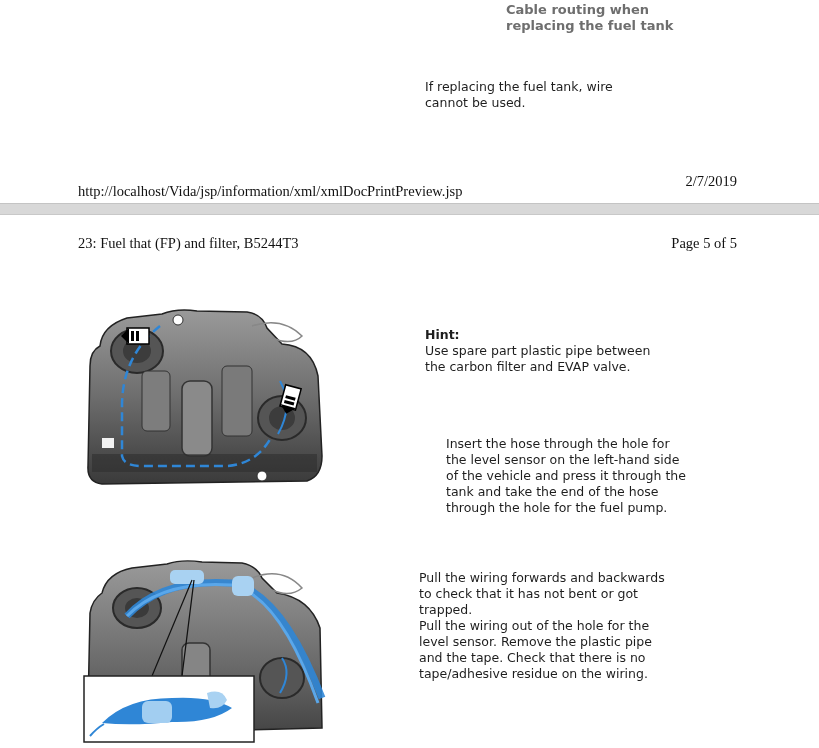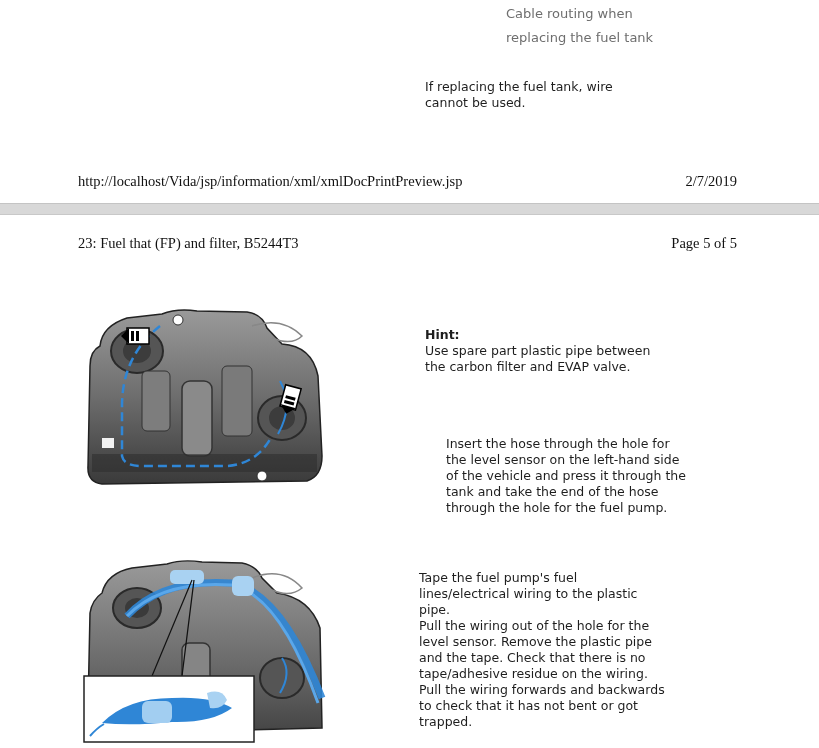--- a/index.html
+++ b/index.html
@@ -4,29 +4,29 @@
 <style>
   html, body { margin: 0; padding: 0; }
   body {
     width: 819px; height: 748px; overflow: hidden; position: relative;
     background: #ffffff; color: #1a1a1a;
     font-family: "DejaVu Sans", sans-serif;
   }
   .abs { position: absolute; }
   .section-heading {
     left: 506px; top: 2px; width: 170px;
-    font-family: "DejaVu Sans", sans-serif; font-weight: normal;
-    font-size: 13px; line-height: 24px; color: #6e6e6e;
+    font-family: "DejaVu Sans", sans-serif; font-weight: bold;
+    font-size: 13px; line-height: 16px; color: #6e6e6e;
   }
   .para { font-size: 12.5px; line-height: 16px; color: #1e1e1e; }
   .p-top { left: 425px; top: 79px; width: 230px; }
   .footer-url, .footer-date, .page-title, .page-num {
     font-family: "Liberation Serif", serif; font-size: 14.5px; color: #111;
   }
-  .footer-url { left: 78px; top: 173px; text-align: center; }
+  .footer-url { left: 78px; top: 183px; text-align: center; }
   .footer-date { right: 82px; top: 173px; }
   .page-sep {
     left: 0; top: 203px; width: 819px; height: 12px;
     background: #d8d8d8; border-top: 1px solid #c4c4c4; border-bottom: 1px solid #c8c8c8;
     box-sizing: border-box;
   }
   .page-title { left: 78px; top: 235px; }
   .page-num { right: 82px; top: 235px; }
   .fig { background: #fff; }
   .fig1 { left: 82px; top: 306px; width: 244px; height: 182px; }
@@ -121,16 +121,15 @@
     <line x1="112" y1="22" x2="100" y2="118" stroke="#111" stroke-width="1.2"></line>
     <rect x="2" y="118" width="170" height="66" fill="#fff" stroke="#222" stroke-width="1.5"></rect>
     <path d="M20 165 Q45 140 90 140 Q130 138 150 150 Q130 165 90 164 Q50 168 20 165 Z" fill="#2f86d6"></path>
     <rect x="60" y="143" width="30" height="22" rx="6" fill="#a9d2f2" opacity="0.95"></rect>
     <path d="M125 135 Q140 130 145 142 Q140 152 128 150 Z" fill="#a9d2f2"></path>
     <path d="M8 178 Q15 170 22 166" fill="none" stroke="#2f86d6" stroke-width="2"></path>
   </svg>
 </div>
 
 <div class="abs para p3">
-  <div>Tape the fuel pump's fuel lines/electrical wiring to the plastic pipe.</div>
+  <div>Pull the wiring forwards and backwards to check that it has not bent or got trapped.</div>
   <div>Pull the wiring out of the hole for the level sensor. Remove the plastic pipe and the tape. Check that there is no tape/adhesive residue on the wiring.</div>
-  <div>Pull the wiring forwards and backwards to check that it has not bent or got trapped.</div>
 </div>
 
 </body></html>

